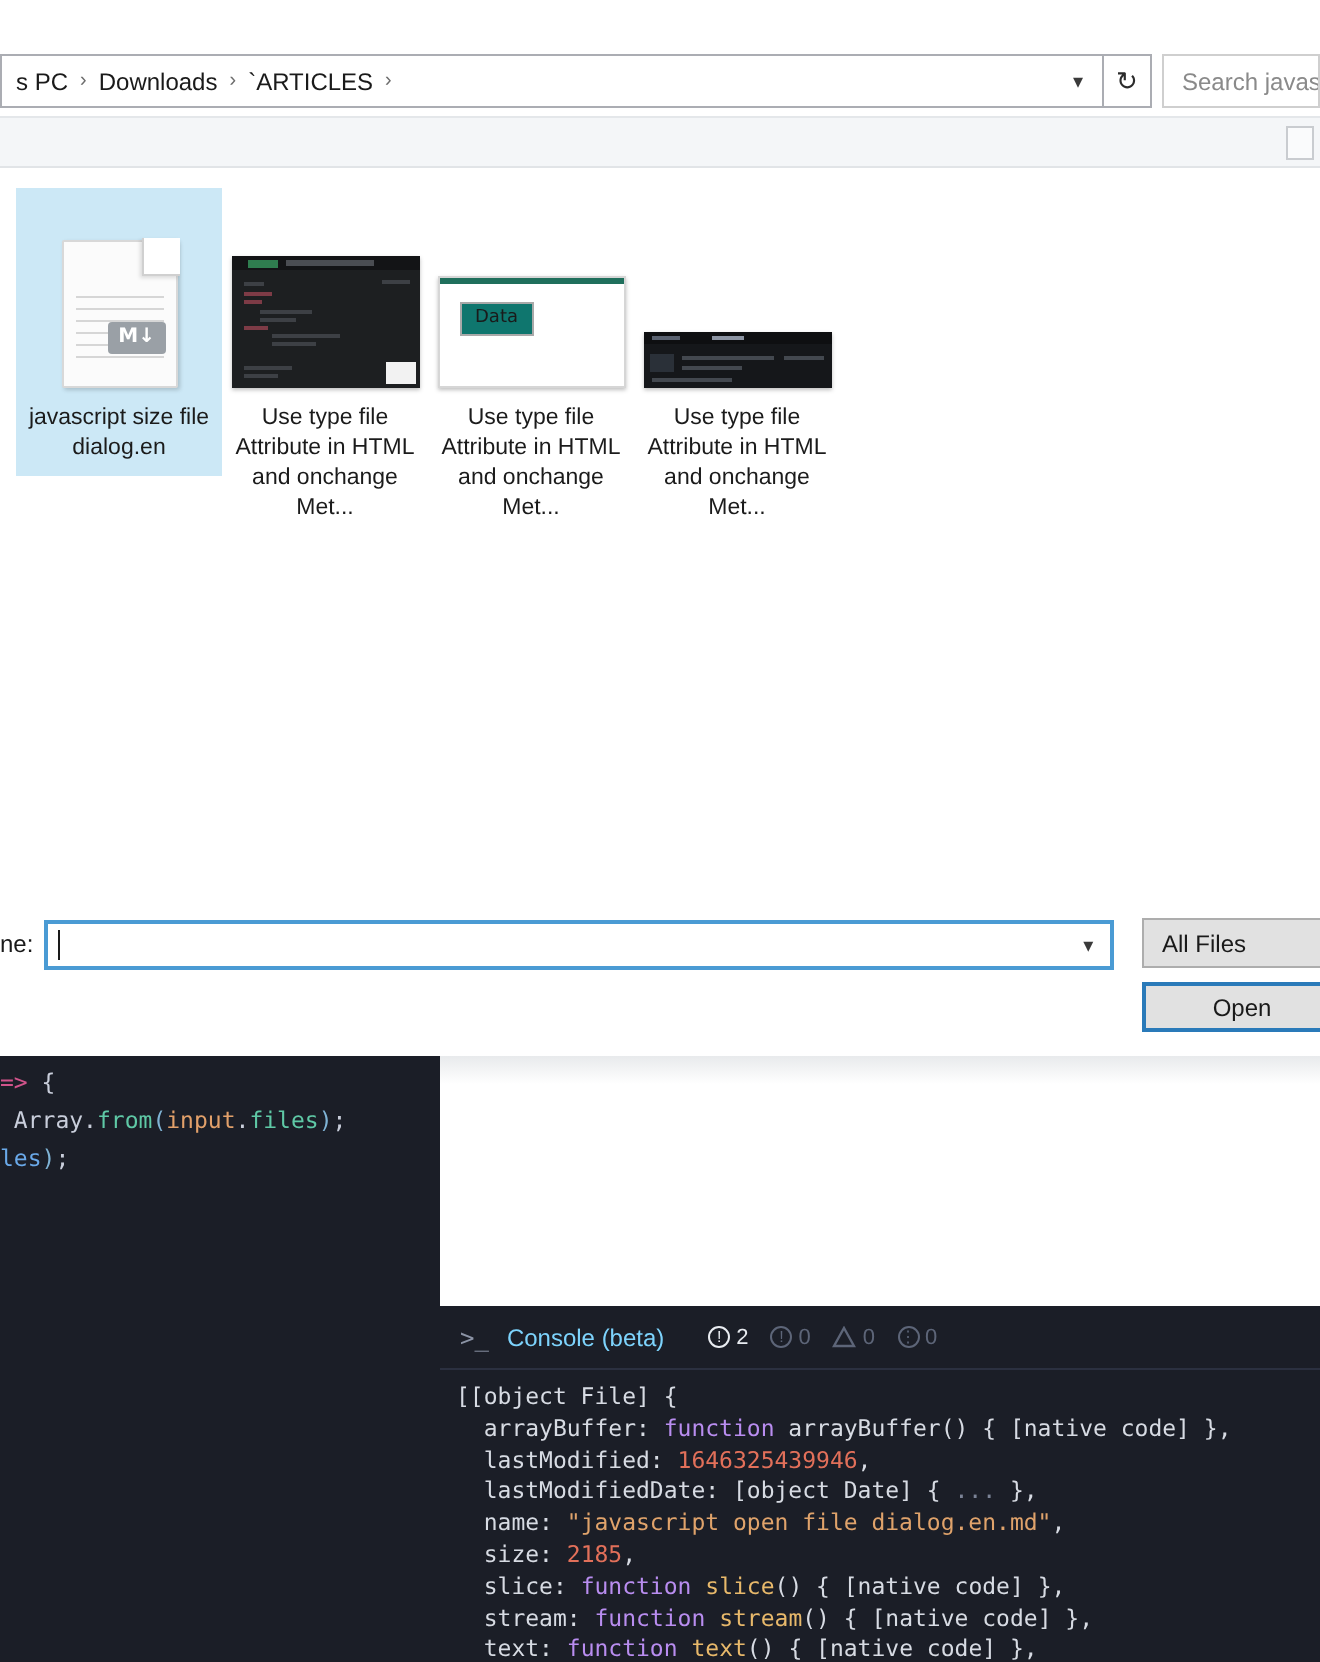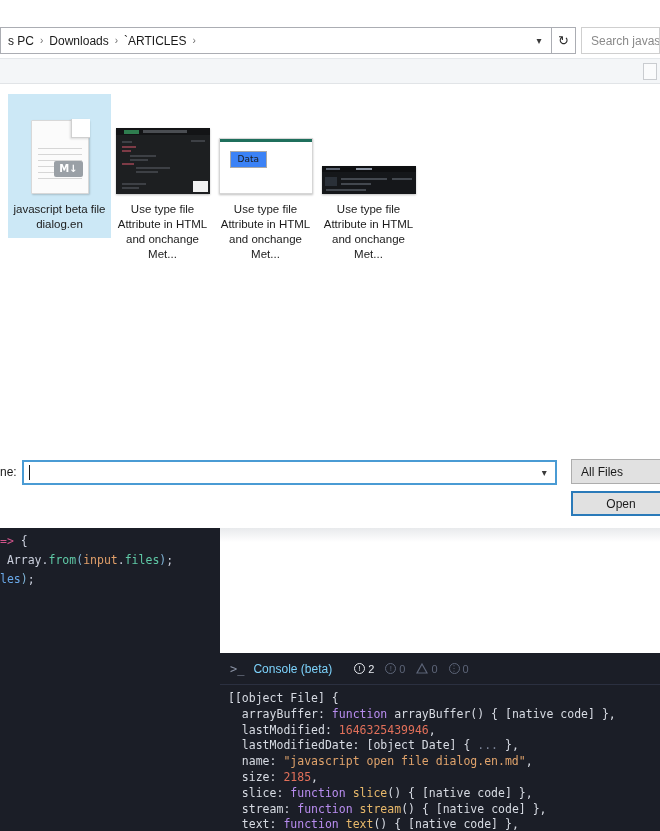--- a/index.html
+++ b/index.html
@@ -98,21 +98,21 @@
   .shot-dark .tag { position: absolute; left: 8px; top: 1.5px; width: 15px; height: 4px; background: #2f7d4f; }
   .shot-dark .ttl { position: absolute; left: 27px; top: 2px; width: 44px; height: 3px; background: #4a4d52; }
   .shot-dark .ln { position: absolute; height: 2px; background: #3d4045; }
   .shot-dark .lnr { position: absolute; height: 2px; background: #7d3b46; }
   .shot-dark .white-chip { position: absolute; right: 2px; bottom: 2px; width: 15px; height: 11px; background: #f2f2f2; }
 
   .shot-light { width: 94px; height: 56px; background: #ffffff; border: 1px solid #d6d6d6; position: relative; }
   .shot-light .topline { position: absolute; left: 0; right: 0; top: 0; height: 3px; background: #1f6f5c; }
   .shot-light .databtn {
     position: absolute; left: 10px; top: 12px; padding: 2px 7px; font-size: 9px;
-    background: #3b82f6; border: 1px solid #a9a9a9; color: #1a1a1a;
+    background: #0f766e; border: 1px solid #a9a9a9; color: #1a1a1a;
     font-family: "DejaVu Sans", sans-serif; line-height: 11px;
   }
 
   .shot-strip { width: 94px; height: 28px; background: #15171a; position: relative; overflow: hidden; }
   .shot-strip .hdr { position: absolute; left: 0; right: 0; top: 0; height: 6px; background: #0e0f11; }
   .shot-strip .hl { position: absolute; height: 2px; background: #43484f; }
   .shot-strip .blk { position: absolute; left: 3px; top: 11px; width: 12px; height: 9px; background: #2a3038; }
 
   
   .name-row {
@@ -234,21 +234,21 @@
                   <i></i>
                   <i></i>
                   <i></i>
                   <i></i>
                   <i></i>
                   <i></i>
                 </div>
               <div class="md-badge">M↓</div>
             </div>
           </div>
-          <div class="file-label">javascript beta file dialog.en</div>
+          <div class="file-label">javascript size file dialog.en</div>
         </div>
 
         <div class="file-item">
           <div class="thumb-wrap">
             <div class="shot shot-dark">
               <div class="bar"></div>
                 <div class="tag"></div>
                 <div class="ttl"></div>
               <div class="ln" style="left:6px;top:13px;width:10px"></div>
               <div class="lnr" style="left:6px;top:18px;width:14px"></div>

